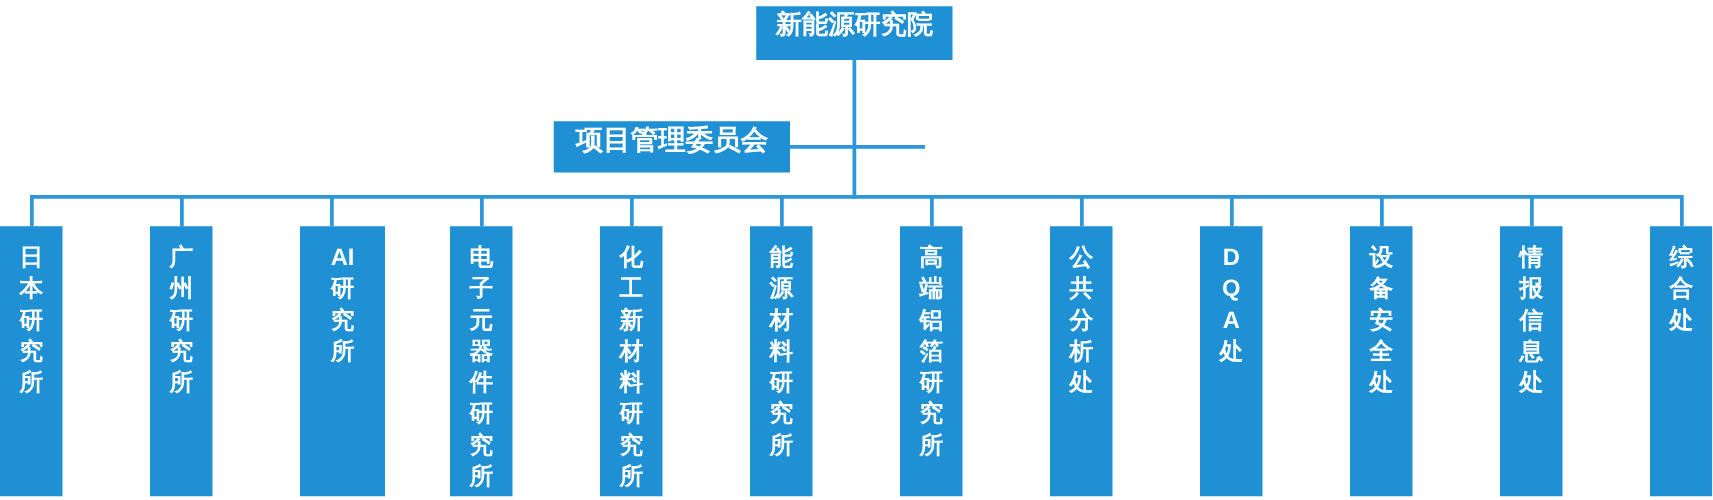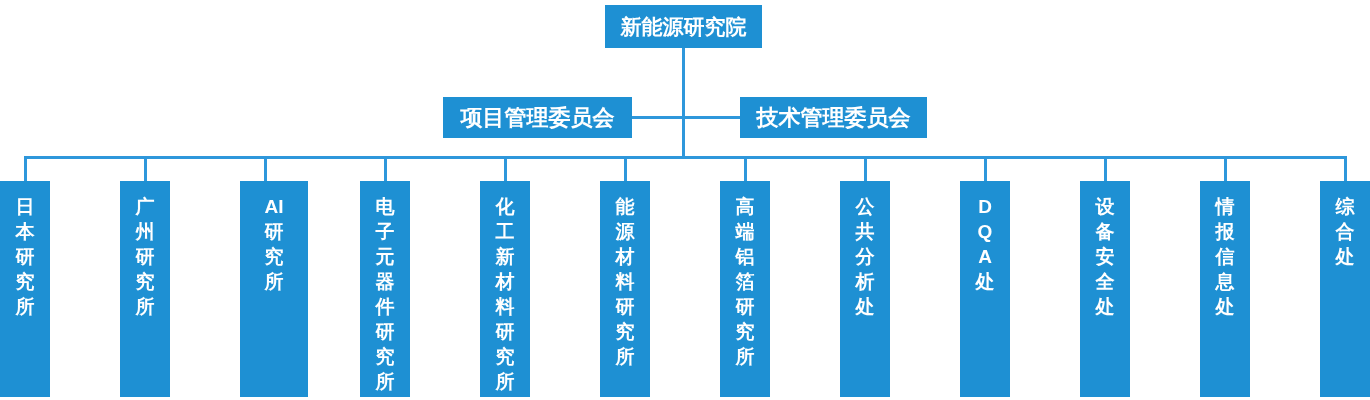--- a/index.html
+++ b/index.html
@@ -19,21 +19,20 @@
     height: 400px;
     background: #FFFFFF;
     overflow: hidden;
   }
   .node {
     position: absolute;
     background: var(--fill);
     color: var(--text);
     font-weight: bold;
     display: flex;
-    align-items: center;
     justify-content: center;
     text-align: center;
     box-sizing: border-box;
     white-space: nowrap;
   }
   .root-node {
     left: 605px; top: 5px;
     width: 157px; height: 43px;
     font-size: 21px;
   }
@@ -78,23 +77,20 @@
     <span>新能源研究院</span>
   </div>
 
   <div class="line main-vertical"></div>
   <div class="line committee-link"></div>
 
   <div class="node committee left">
     <span>项目管理委员会</span>
   </div>
 
-  <div class="node committee right">
-    <span>技术管理委员会</span>
-  </div>
 
   <div class="line bus"></div>
 
   <div>
       <div class="line drop" style="left: 24px;"></div>
       <div class="dept-box" style="left: 0px; width: 50px;">
         <div class="dept-char">日</div>
         <div class="dept-char">本</div>
         <div class="dept-char">研</div>
         <div class="dept-char">究</div>

